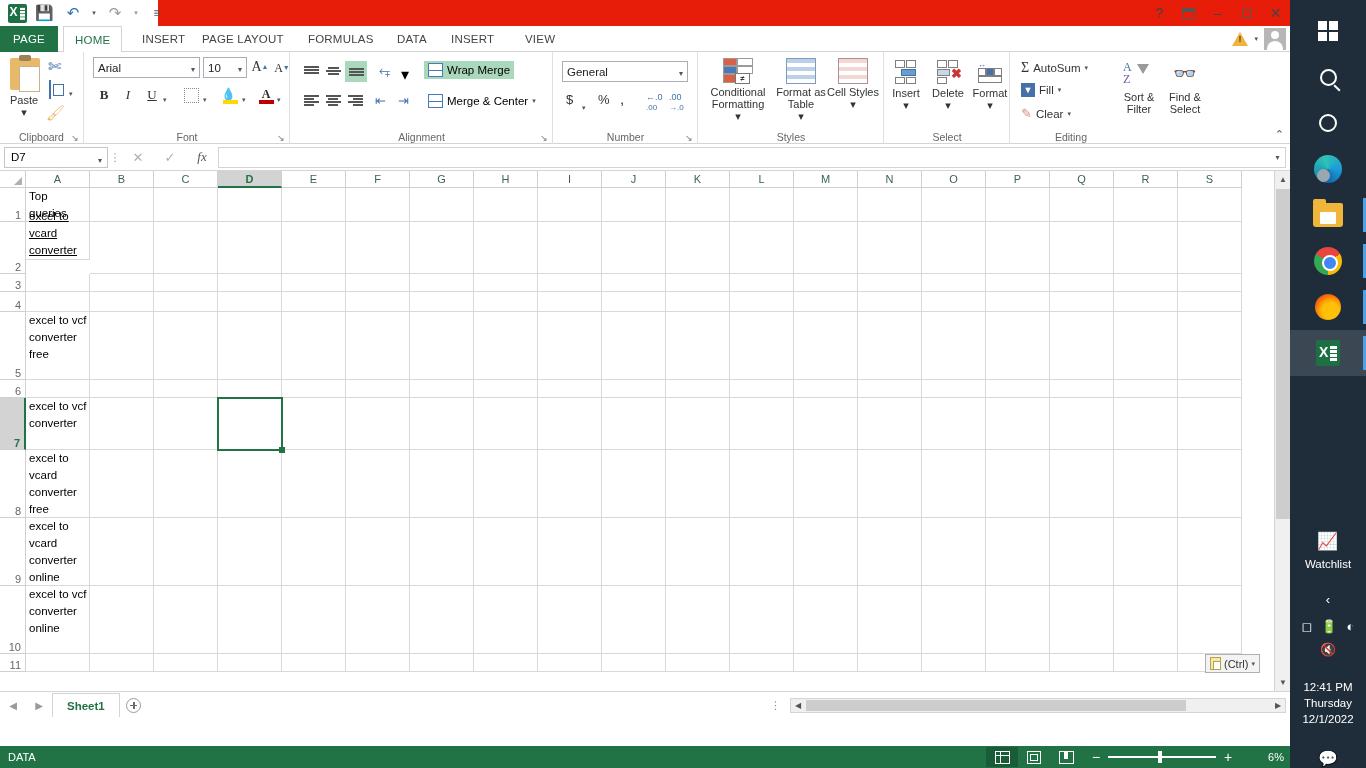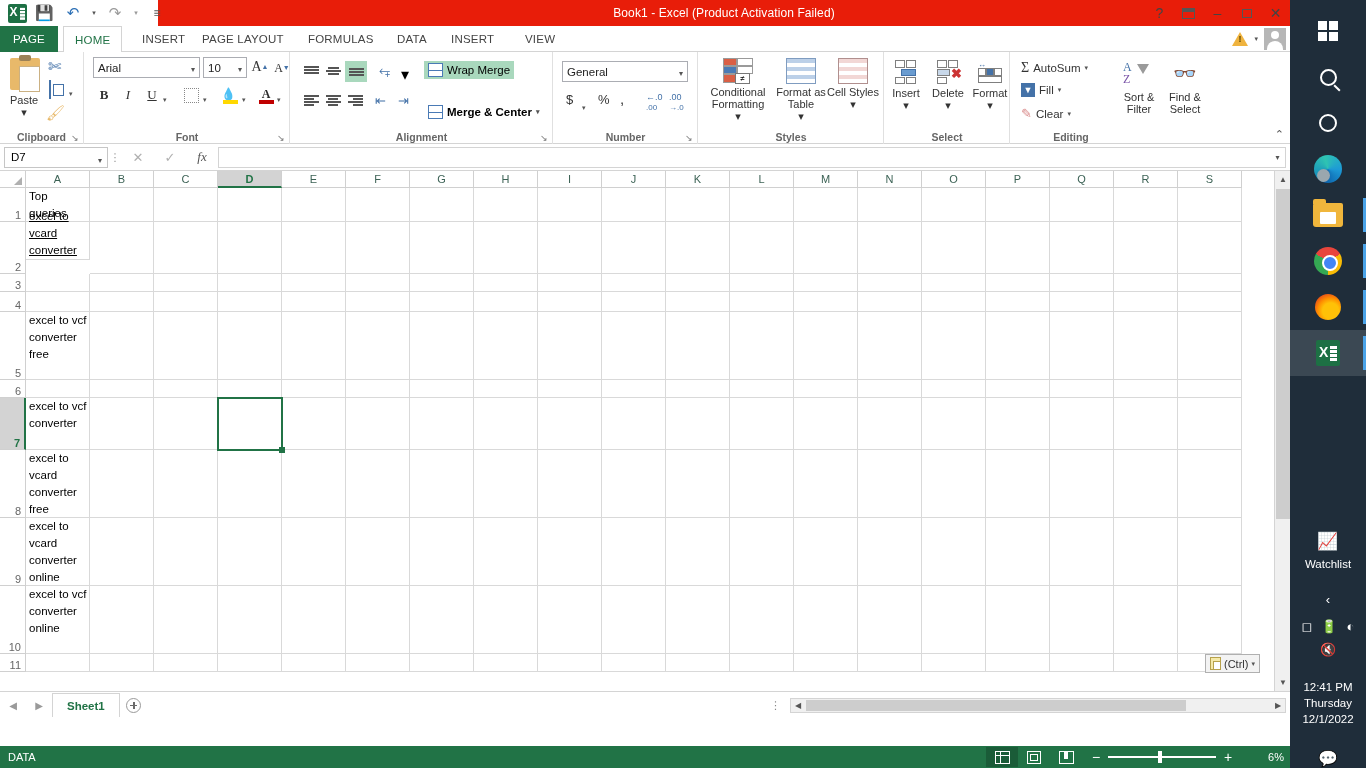--- a/index.html
+++ b/index.html
@@ -40,21 +40,21 @@
   .rt-icons { position: absolute; right: 4px; top: 2px; display: flex; align-items: center; gap: 6px; }
   .warn-tri { width: 0; height: 0; border-left: 8px solid transparent; border-right: 8px solid transparent; border-bottom: 14px solid #efb33e; position: relative; }
   .warn-tri::after { content: "!"; position: absolute; left: -2px; top: 2px; font-size: 9px; color: #5a4300; font-weight: bold; }
   .avatar { width: 22px; height: 22px; background: #b6b6b6; position: relative; overflow: hidden; }
   .avatar::before { content: ""; position: absolute; left: 7px; top: 3px; width: 8px; height: 8px; background: #fff; border-radius: 50%; }
   .avatar::after { content: ""; position: absolute; left: 3px; top: 13px; width: 16px; height: 11px; background: #fff; border-radius: 8px 8px 0 0; }
 
   
   .ribbon { position: relative; height: 92px; background: #fff; border-bottom: 1px solid #d4d4d4; }
   .grp { position: absolute; top: 0; height: 92px; border-right: 1px solid #e0e0e0; }
-  .grp-label { position: absolute; bottom: 1px; width: 100%; text-align: center; font-size: 10.5px; color: #666; font-weight: bold; }
+  .grp-label { position: absolute; bottom: 1px; width: 100%; text-align: center; font-size: 10.5px; color: #666; }
   .dlg-launch { position: absolute; bottom: 2px; right: 3px; width: 9px; height: 9px; color: #777; font-size: 9px; cursor: pointer; }
   .rbtn-lbl { text-align: center; font-size: 11px; color: #333; line-height: 12px; }
   .caret { font-size: 7px; color: #555; }
 
   
   .clipboard-icon { width: 30px; height: 32px; background: #e8b96a; border-radius: 2px; position: relative; }
   .clipboard-icon::before { content:""; position:absolute; left:9px; top:-3px; width:12px; height:6px; background:#9c8258; border-radius:2px;}
   .clipboard-icon::after { content:""; position:absolute; left:9px; top:8px; width:19px; height:24px; background:#fff; border:1px solid #cbb183;}
   .scissors { font-size: 16px; color: #4472a8; }
   .copy-ic { width: 13px; height: 14px; border: 1.6px solid #4472a8; position: relative; }
@@ -230,21 +230,20 @@
         <div class="qat-btn">
             <span style="font-size:15px;color:#9a9a9a;">↷</span>
           </div>
         <div class="qat-btn" style="width:12px">
             <span class="caret" style="color:#9a9a9a">▾</span>
           </div>
         <div class="qat-btn">
             <span style="font-size:12px;color:#555;">≡</span>
           </div>
       </div>
-      <div class="title-text">Book1 -  Excel (Product Activation Failed)</div>
       <div class="win-ctrls">
         <div class="win-btn dark">?</div>
         <div class="win-btn dark">
           <span style="display:inline-block;width:13px;height:11px;border:1.5px solid #555;position:relative;">
             <span style="position:absolute;left:0;top:0;width:100%;height:3px;background:#555;"></span>
           </span>
         </div>
         <div class="win-btn dark">–</div>
         <div class="win-btn dark">
           <span style="display:inline-block;width:10px;height:9px;border:1.3px solid #555;"></span>
@@ -341,21 +340,21 @@
         </div>
         <div style="position:absolute;left:34px;top:42px;">
           <span class="align-ic"><i style="top:1px;width:15px"></i><i style="top:4px;width:10px;left:3px"></i><i style="top:7px;width:15px"></i><i style="top:10px;width:10px;left:3px"></i></span>
         </div>
         <div style="position:absolute;left:56px;top:42px;">
           <span class="align-ic"><i style="top:1px;width:15px"></i><i style="top:4px;width:10px;left:6px"></i><i style="top:7px;width:15px"></i><i style="top:10px;width:10px;left:6px"></i></span>
         </div>
         <div style="position:absolute;left:84px;top:41px;font-size:13px;color:#4472a8;">⇤</div>
         <div style="position:absolute;left:107px;top:41px;font-size:13px;color:#4472a8;">⇥</div>
 
-        <div class="mergec" style="left:133px;top:51px;font-weight:bold;">
+        <div class="mergec" style="left:133px;top:40px;">
           <span class="mini-grid"></span>
           <span>Merge &amp; Center</span>
           <span class="caret">▾</span>
         </div>
 
         <div class="grp-label">Alignment</div>
         <div class="dlg-launch">↘</div>
       </div>
 
       <div class="grp" style="left:554px;width:144px;">

